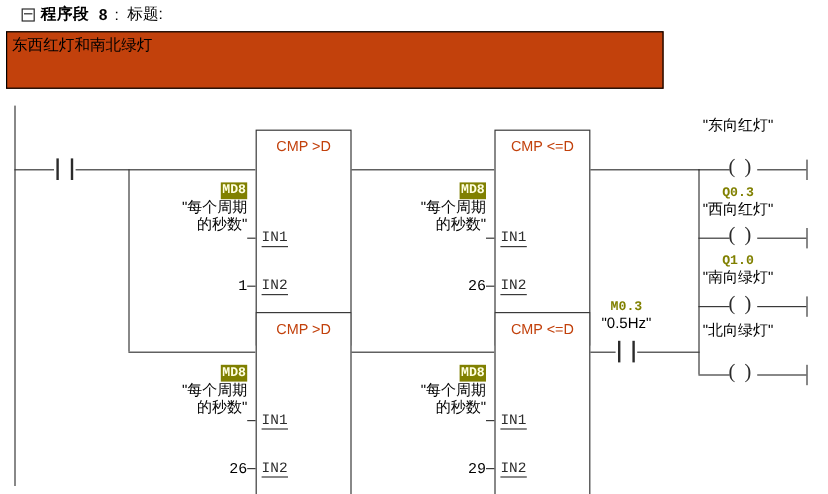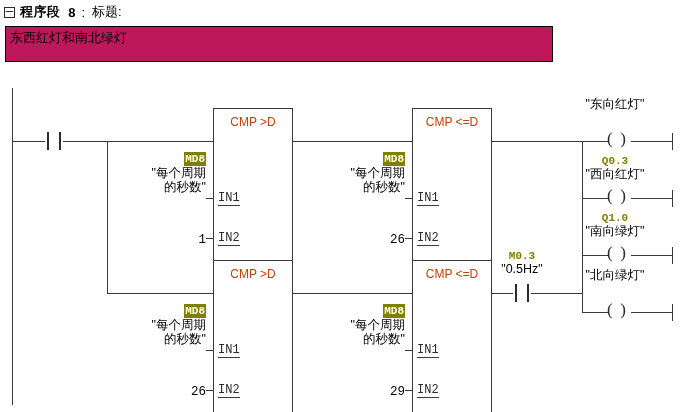--- a/index.html
+++ b/index.html
@@ -12,21 +12,21 @@
     height: 412px;
     position: relative;
     overflow: hidden;
     font-family: "Liberation Sans", "DejaVu Sans", sans-serif;
     color: #000000;
   }
 
   
   #network-header {
     position: absolute;
-    left: 4px;
+    left: 18px;
     top: 3px;
     height: 18px;
     display: flex;
     align-items: center;
     gap: 5px;
     white-space: nowrap;
   }
   .collapse-box {
     width: 9px;
     height: 9px;
@@ -63,22 +63,22 @@
     font-size: 13px;
     margin-left: 2px;
   }
 
   
   #comment-box {
     position: absolute;
     left: 5px;
     top: 26px;
     width: 548px;
-    height: 36px;
-    background: #be185d;
+    height: 48px;
+    background: #c2410c;
     border: 1px solid #000000;
     box-sizing: border-box;
   }
   #comment-text {
     position: absolute;
     left: 4px;
     top: 2px;
     font-size: 13px;
     color: #000000;
     white-space: nowrap;

